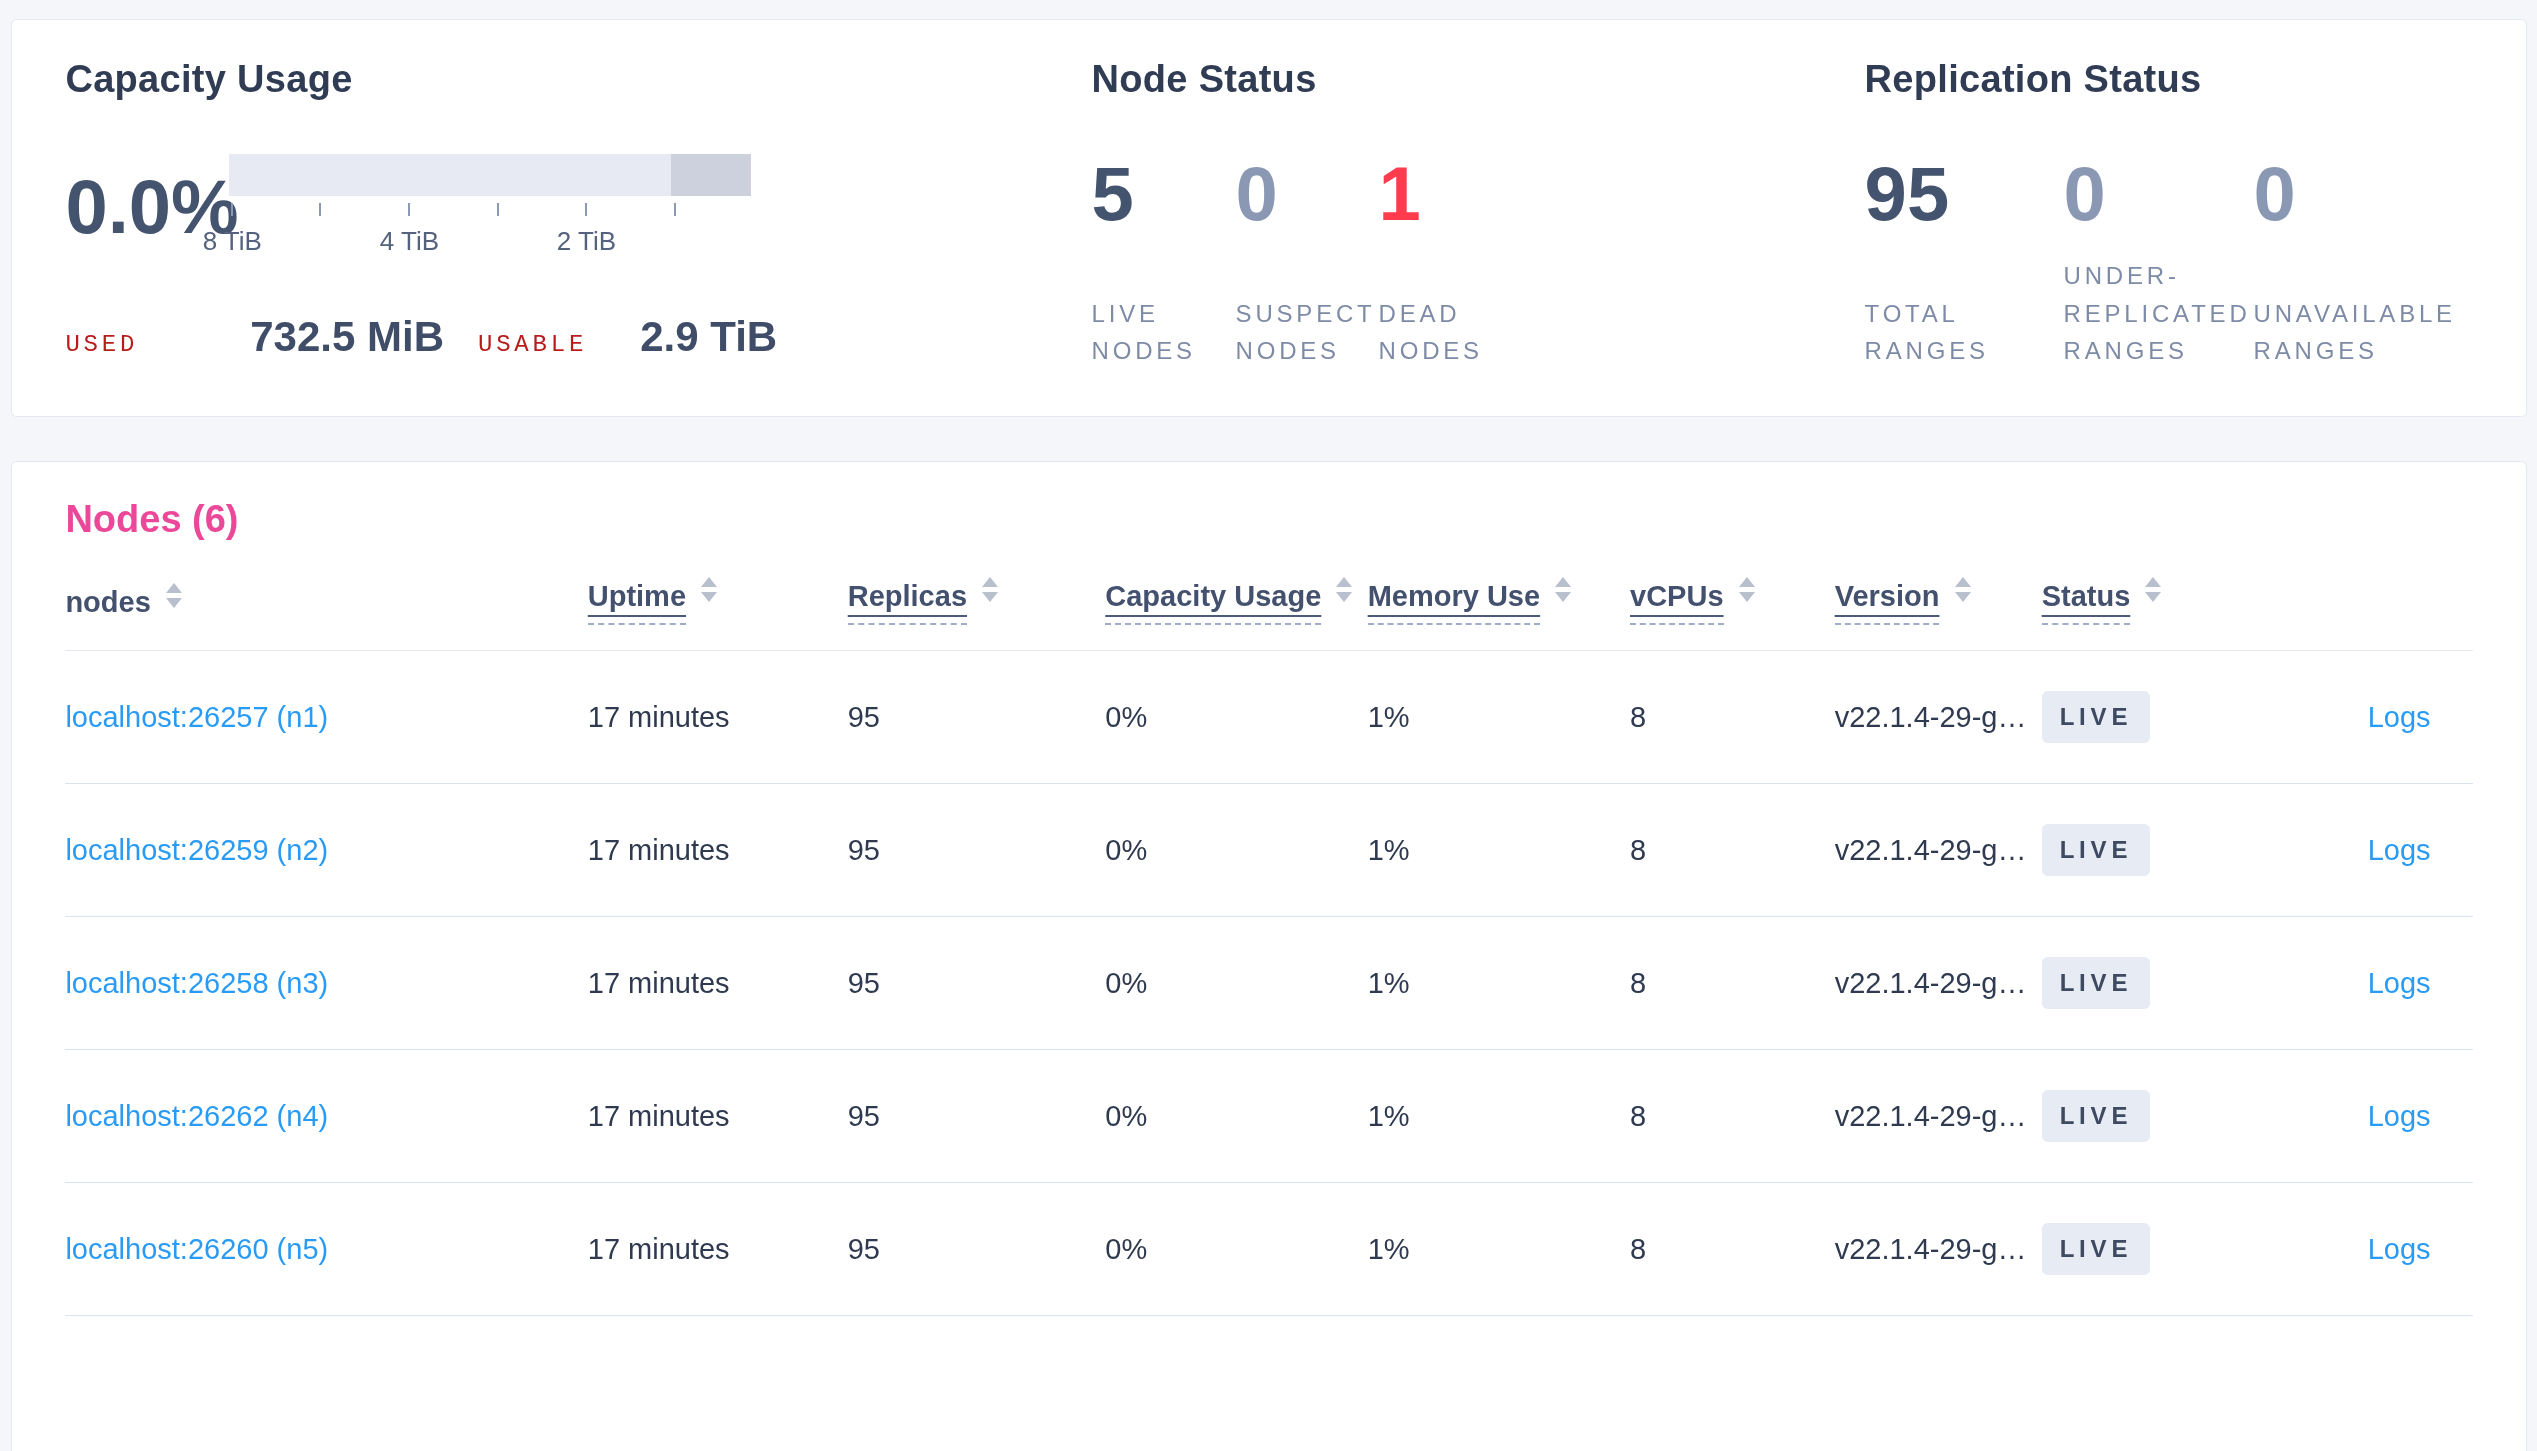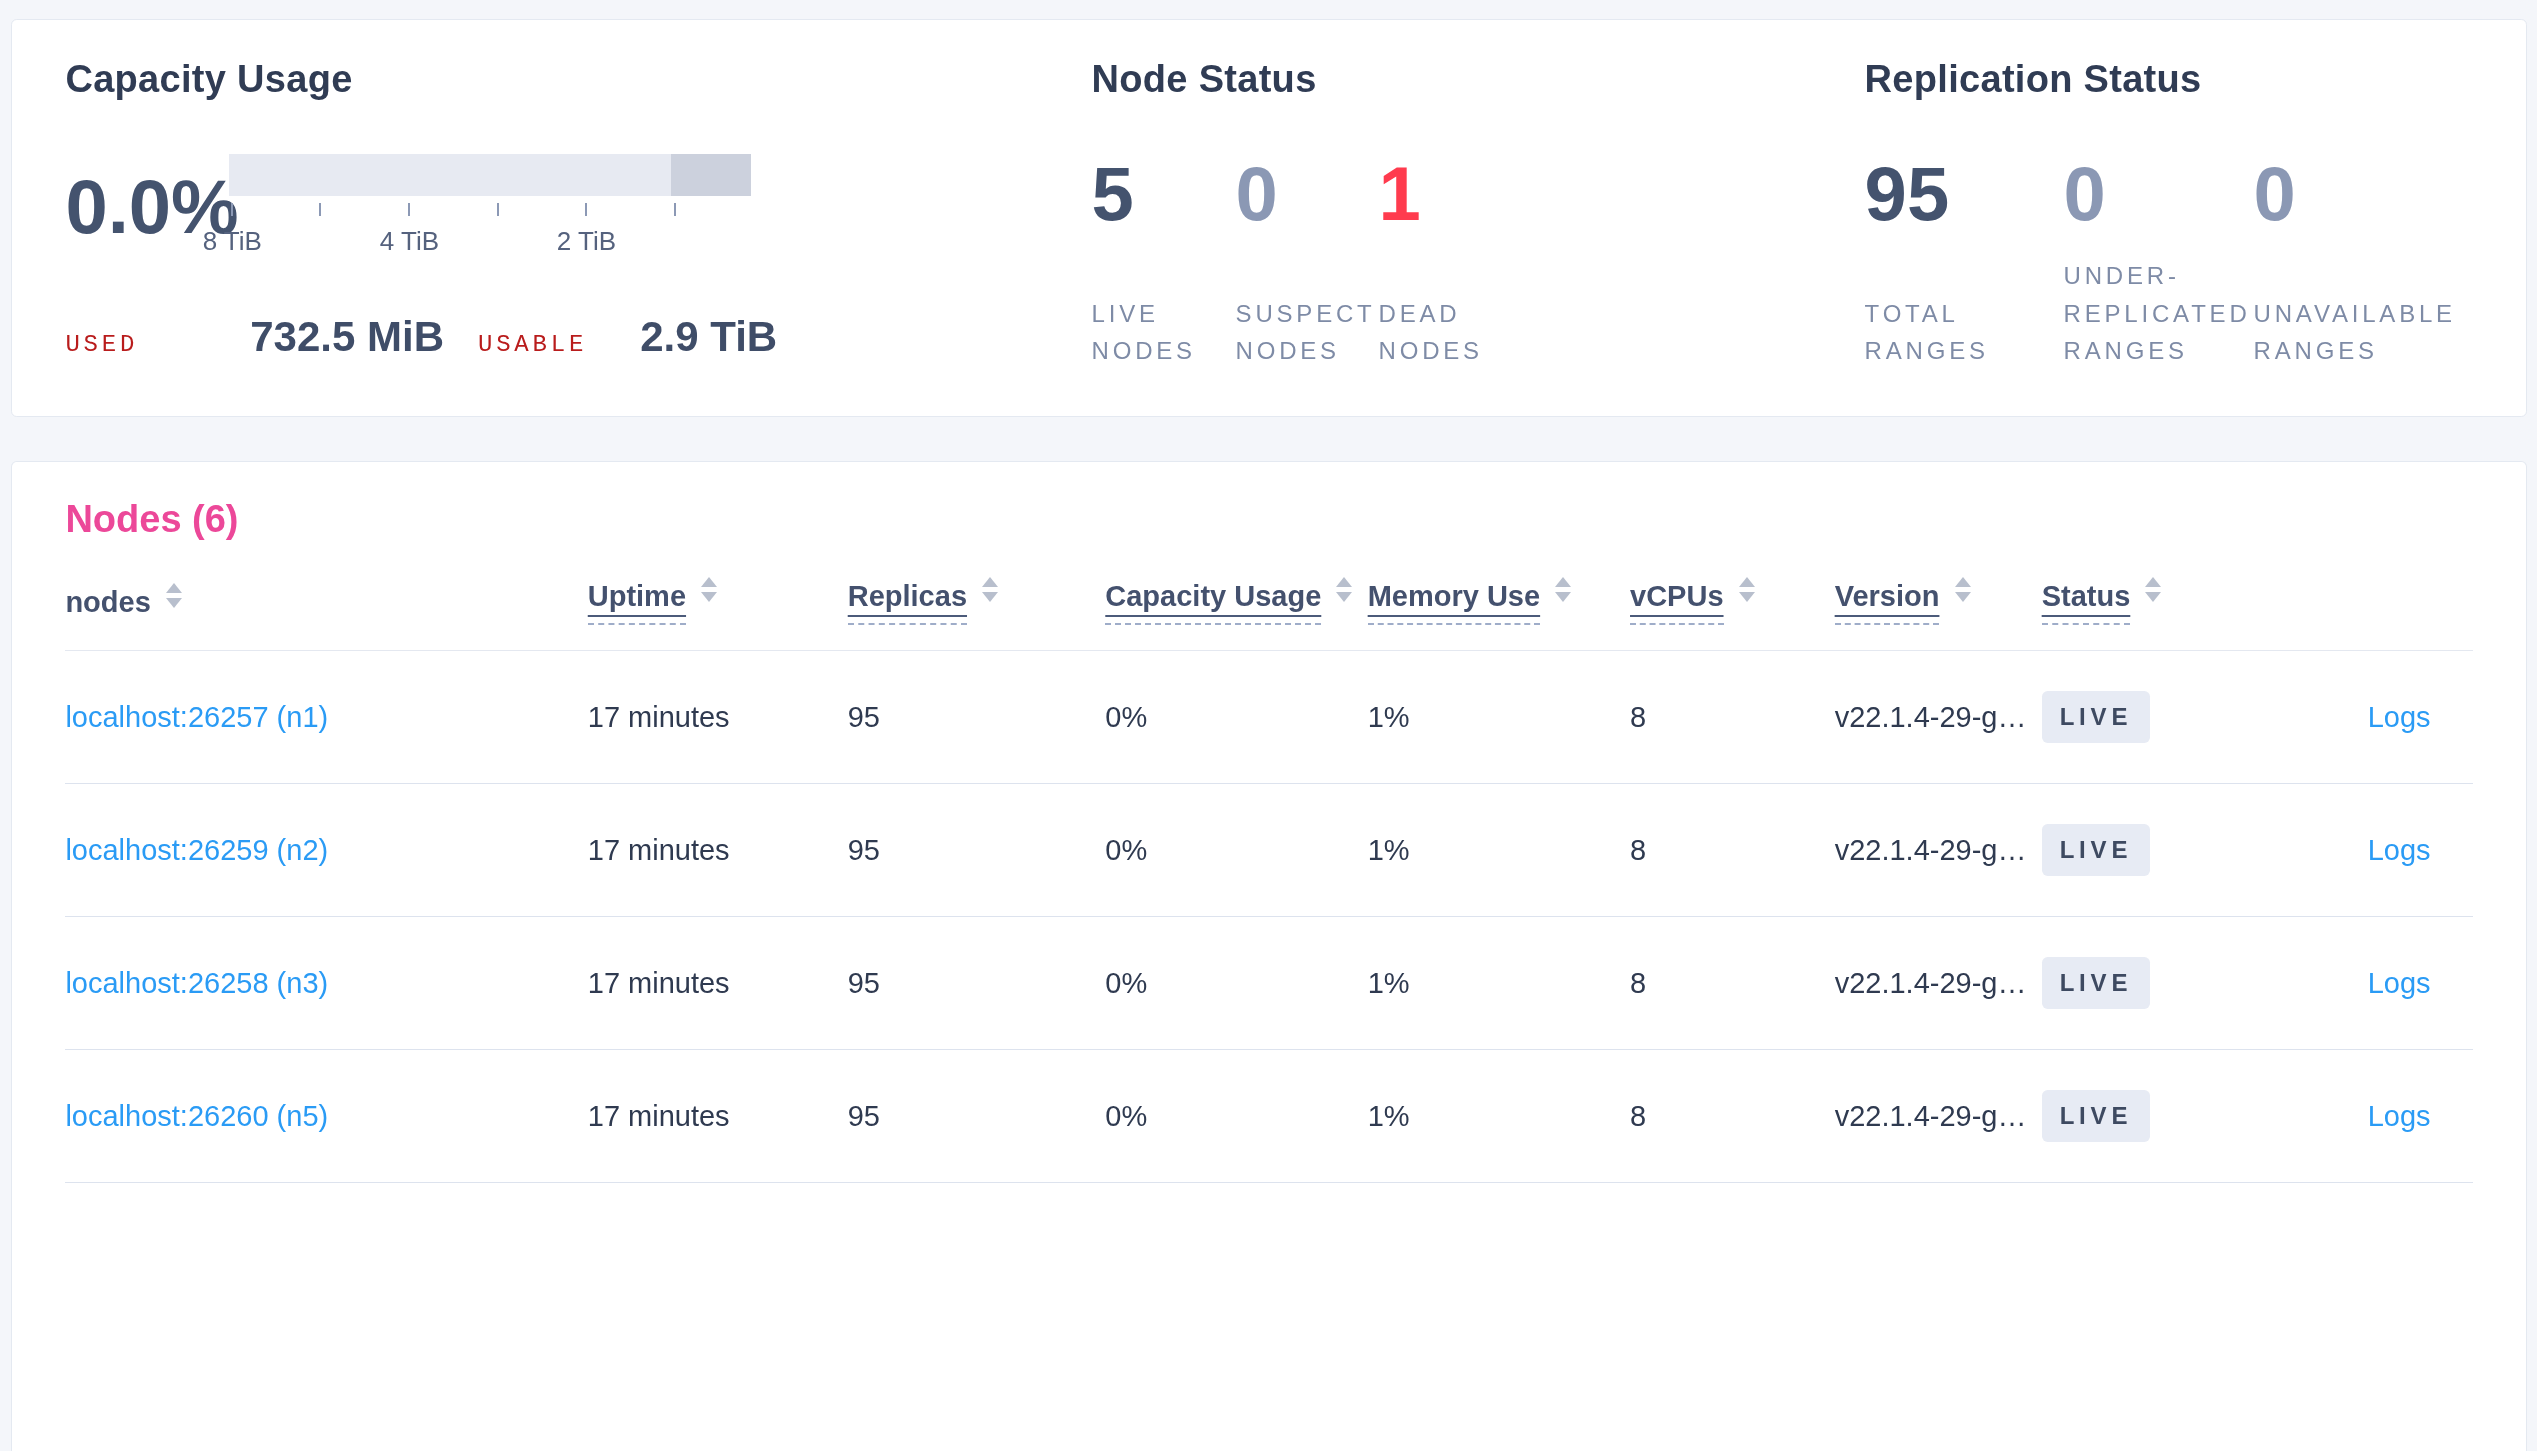--- a/index.html
+++ b/index.html
@@ -220,20 +220,31 @@
             <td>17 minutes</td>
             <td>95</td>
             <td>0%</td>
             <td>1%</td>
             <td>8</td>
             <td>v22.1.4-29-g…</td>
             <td><span class="badge">LIVE</span></td>
             <td class="logs-cell"><a class="link">Logs</a></td>
           </tr>
           <tr>
+            <td><a class="link">localhost:26262 (n4)</a></td>
+            <td>17 minutes</td>
+            <td>95</td>
+            <td>0%</td>
+            <td>1%</td>
+            <td>8</td>
+            <td>v22.1.4-29-g…</td>
+            <td><span class="badge">LIVE</span></td>
+            <td class="logs-cell"><a class="link">Logs</a></td>
+          </tr>
+          <tr>
             <td><a class="link">localhost:26260 (n5)</a></td>
             <td>17 minutes</td>
             <td>95</td>
             <td>0%</td>
             <td>1%</td>
             <td>8</td>
             <td>v22.1.4-29-g…</td>
             <td><span class="badge">LIVE</span></td>
             <td class="logs-cell"><a class="link">Logs</a></td>
           </tr>

